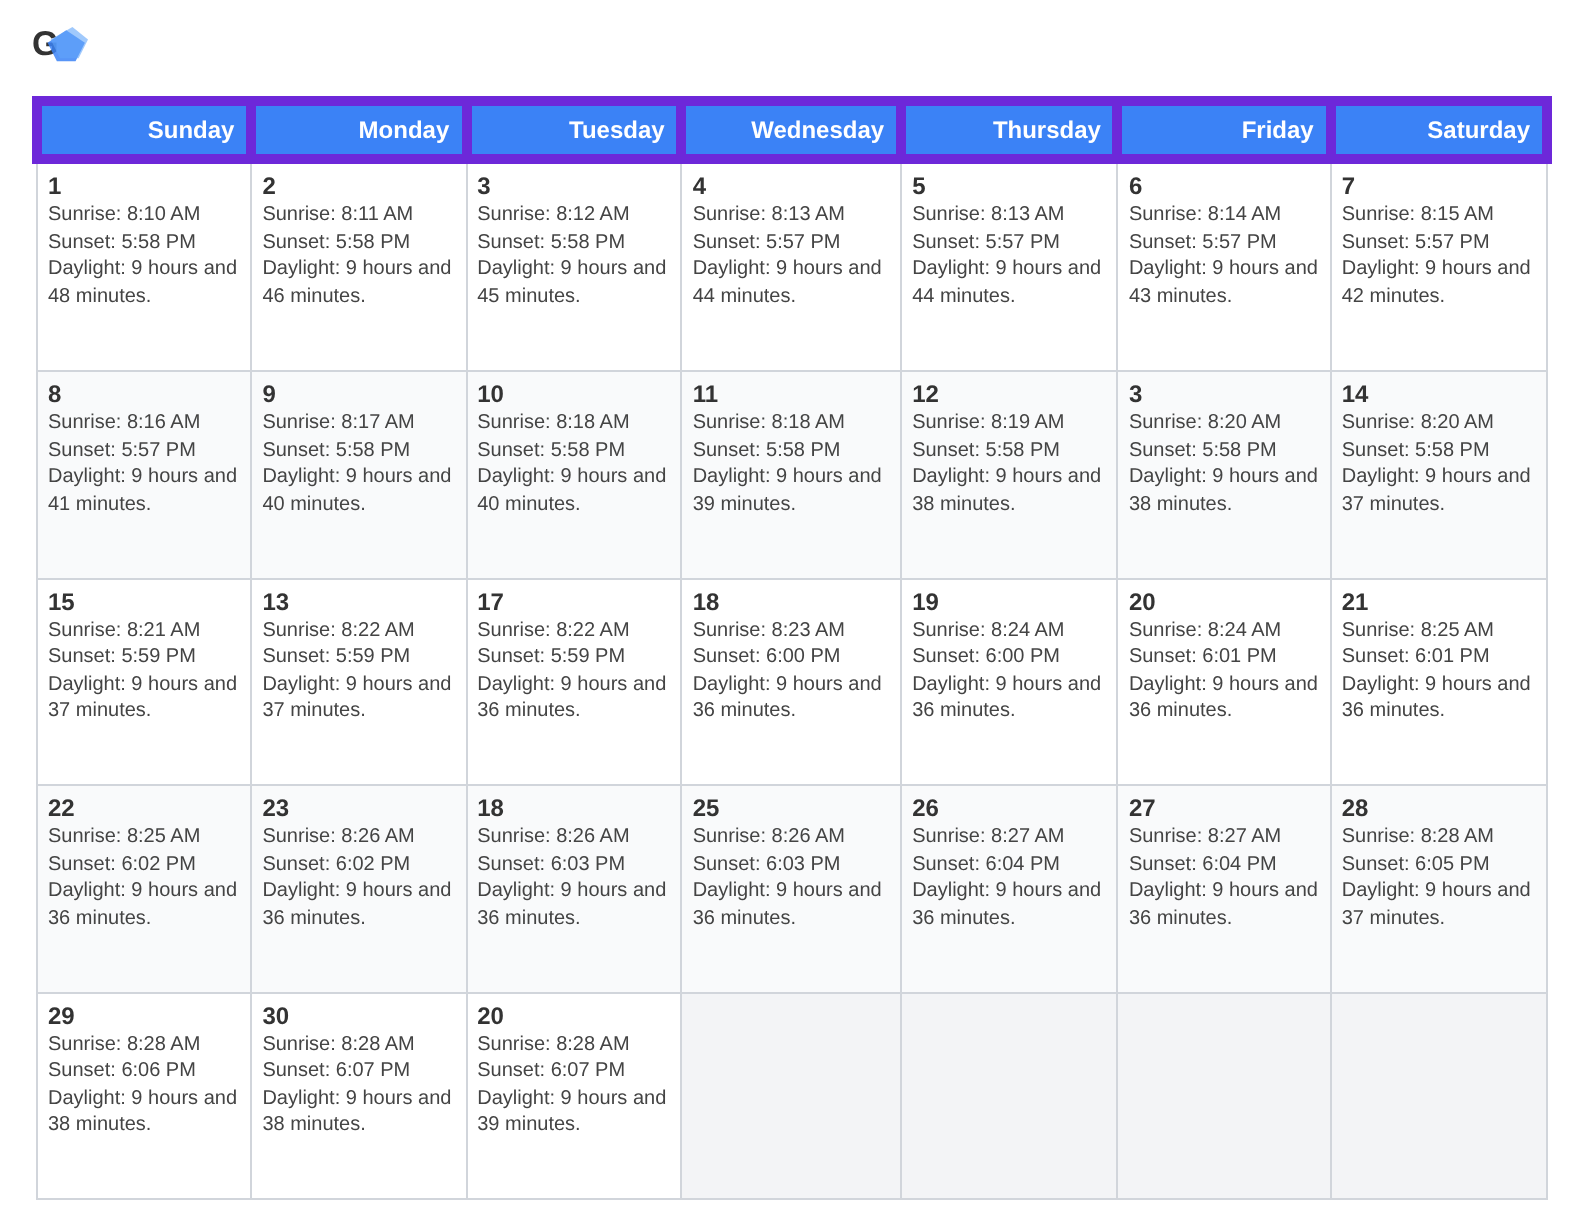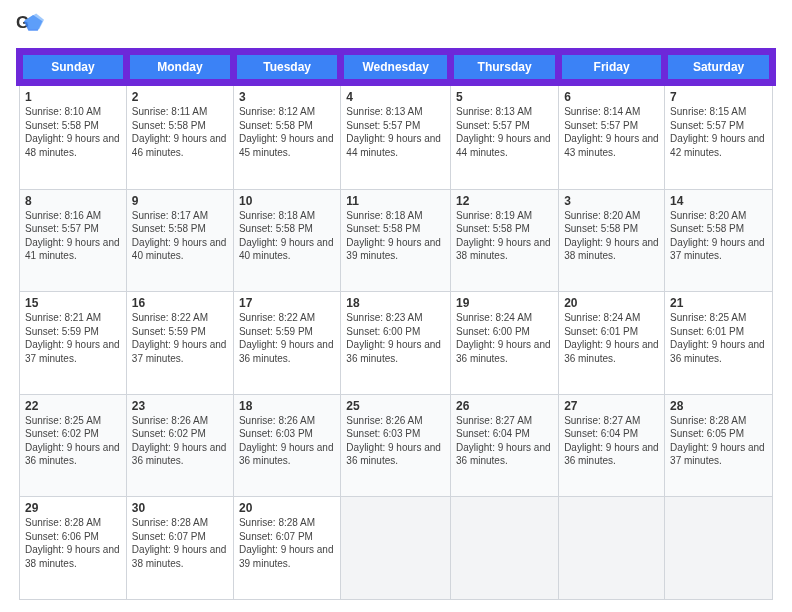--- a/index.html
+++ b/index.html
@@ -56,25 +56,25 @@
       color: #555;
     }
     .calendar-table {
       width: 100%;
       border-collapse: collapse;
       flex: 1;
     }
     .calendar-table th {
       background: #3b82f6;
       color: #fff;
-      text-align: center;
+      text-align: right;
       padding: 5px 6px;
       font-size: 12px;
       font-weight: bold;
-      border: 7px solid #6d28d9;
+      border: 5px solid #6d28d9;
     }
     .calendar-table td {
       vertical-align: top;
       border: 1px solid #d1d5db;
       padding: 4px 5px;
       width: 113px;
       min-height: 70px;
       background: #fff;
     }
     .calendar-table tr:nth-child(even) td {
@@ -250,21 +250,21 @@
         <tr>
           <td>
         <span class="day-number">15</span>
         <div class="day-info">
           Sunrise: 8:21 AM<br>
           Sunset: 5:59 PM<br>
           Daylight: 9 hours and 37 minutes.
         </div>
       </td>
           <td>
-        <span class="day-number">16</span>
+        <span class="day-number">13</span>
         <div class="day-info">
           Sunrise: 8:22 AM<br>
           Sunset: 5:59 PM<br>
           Daylight: 9 hours and 37 minutes.
         </div>
       </td>
           <td>
         <span class="day-number">17</span>
         <div class="day-info">
           Sunrise: 8:22 AM<br>

